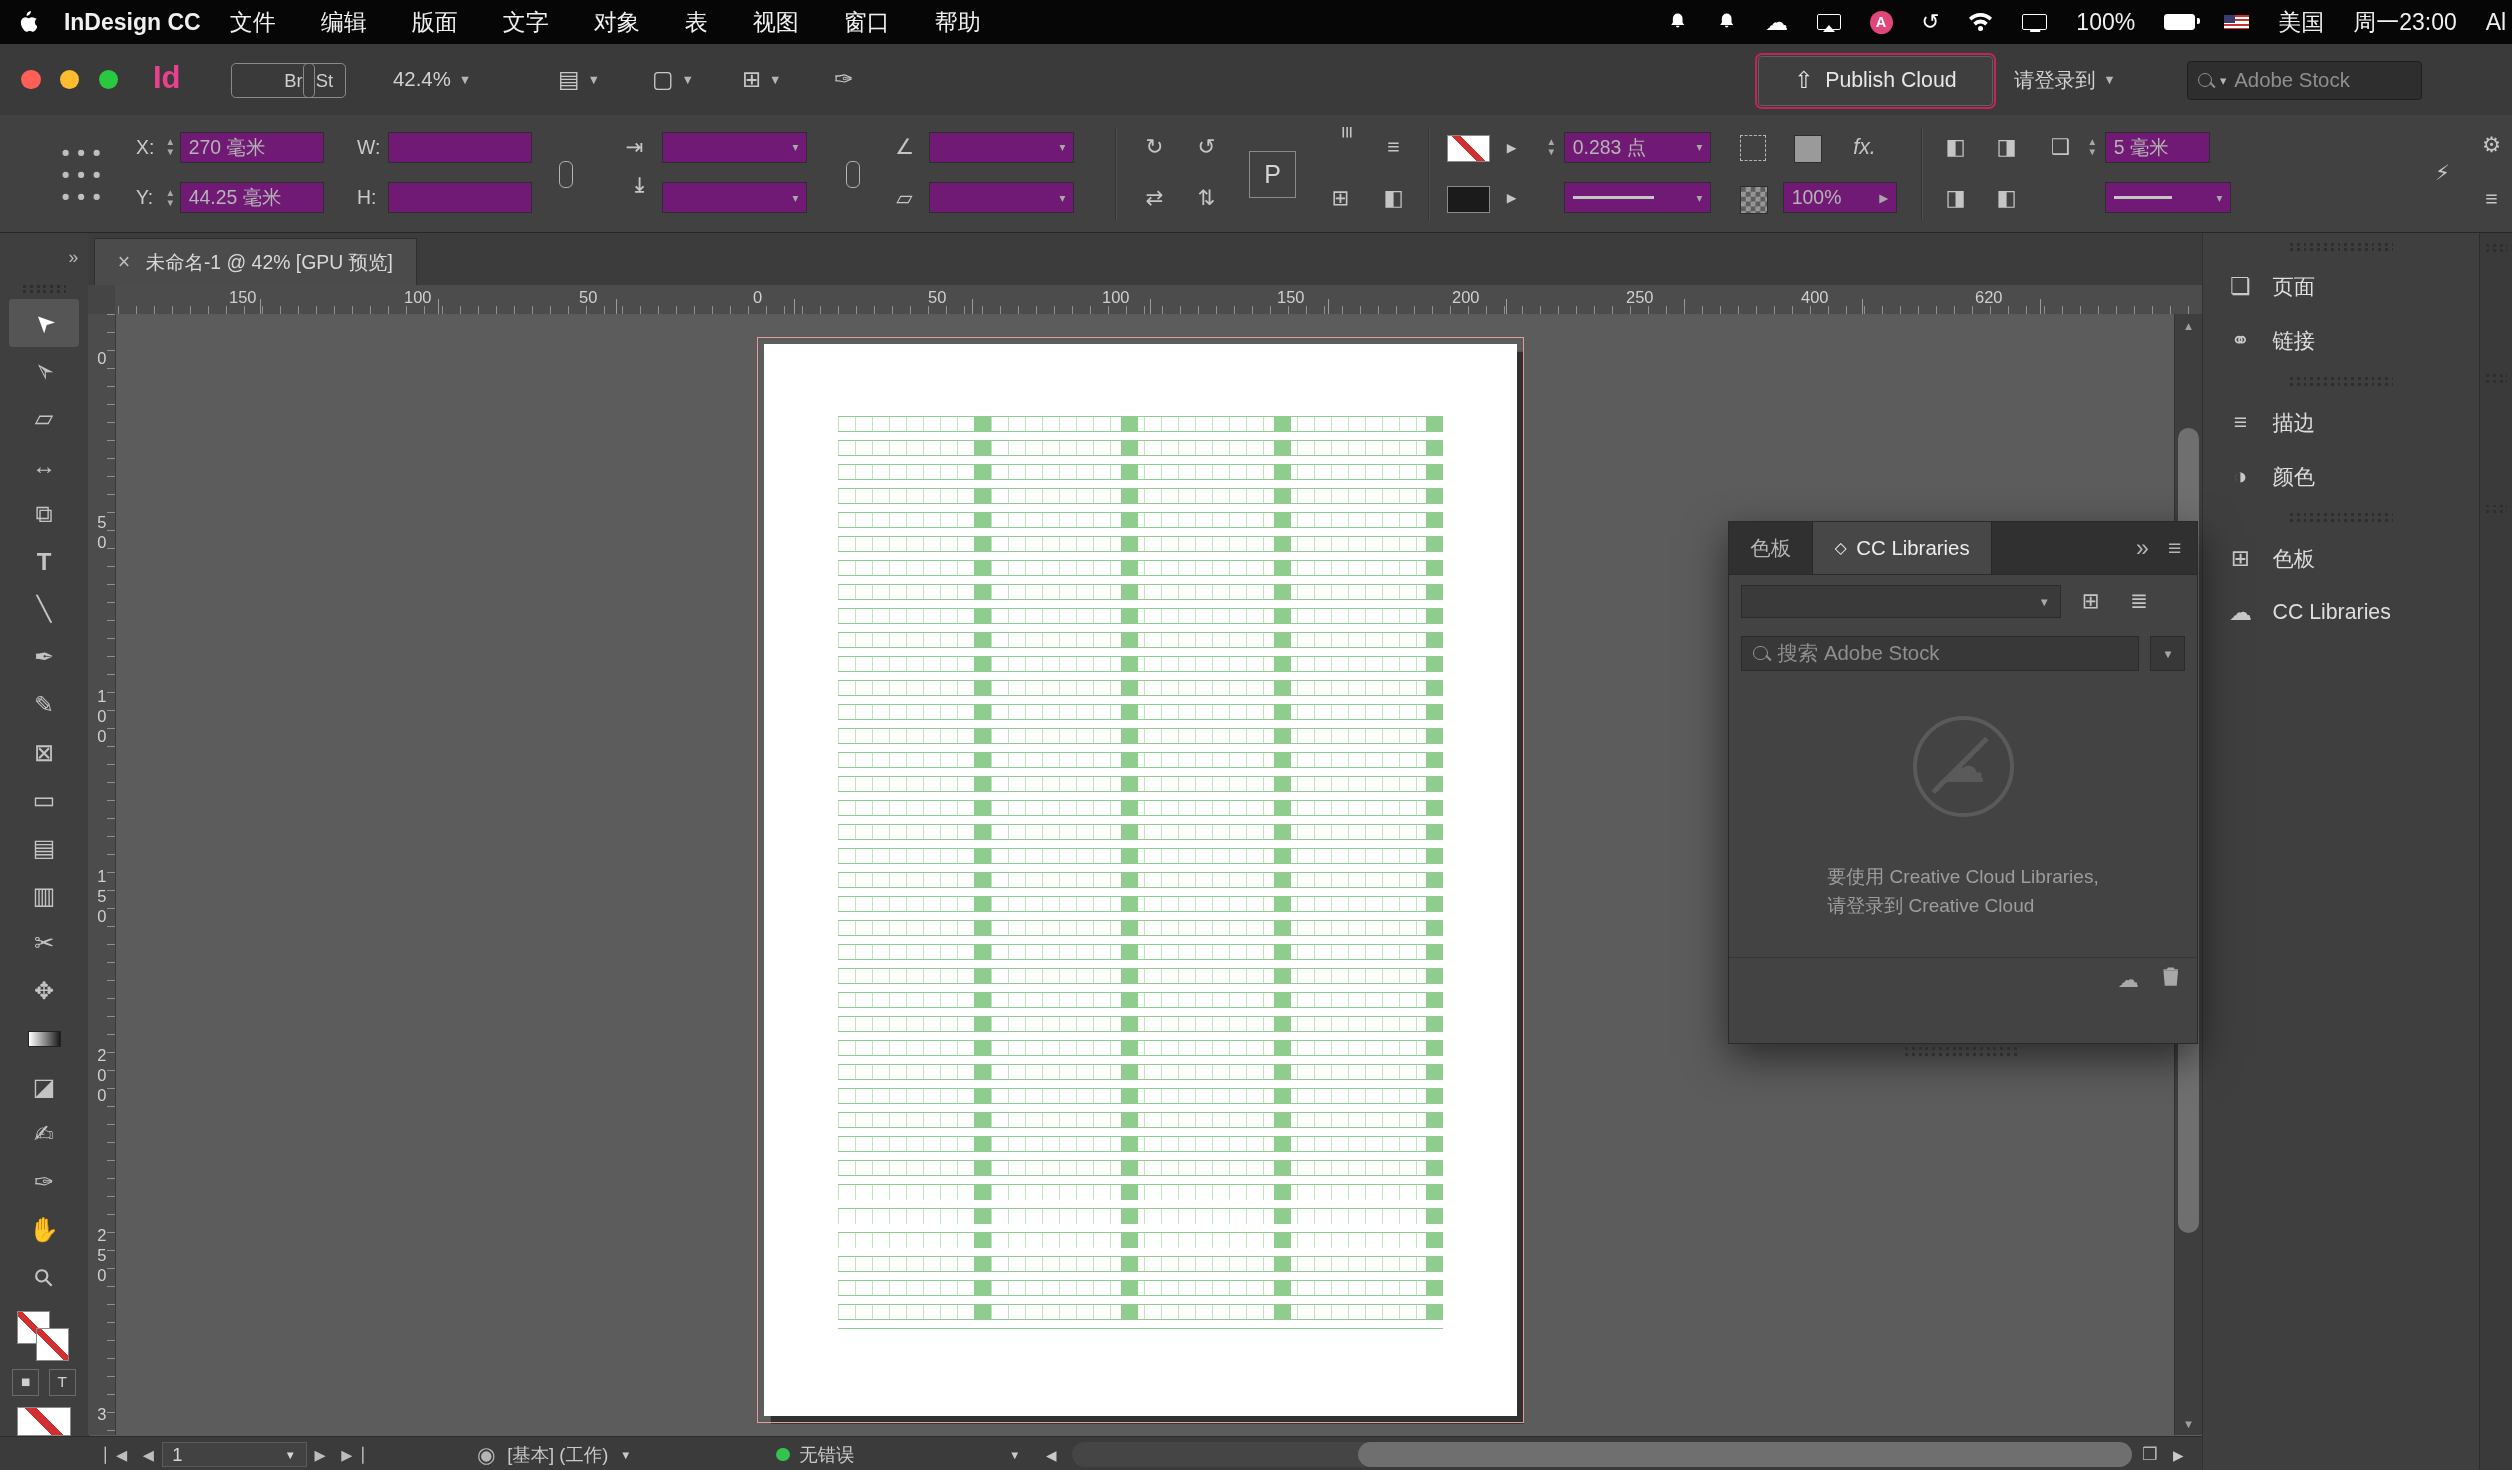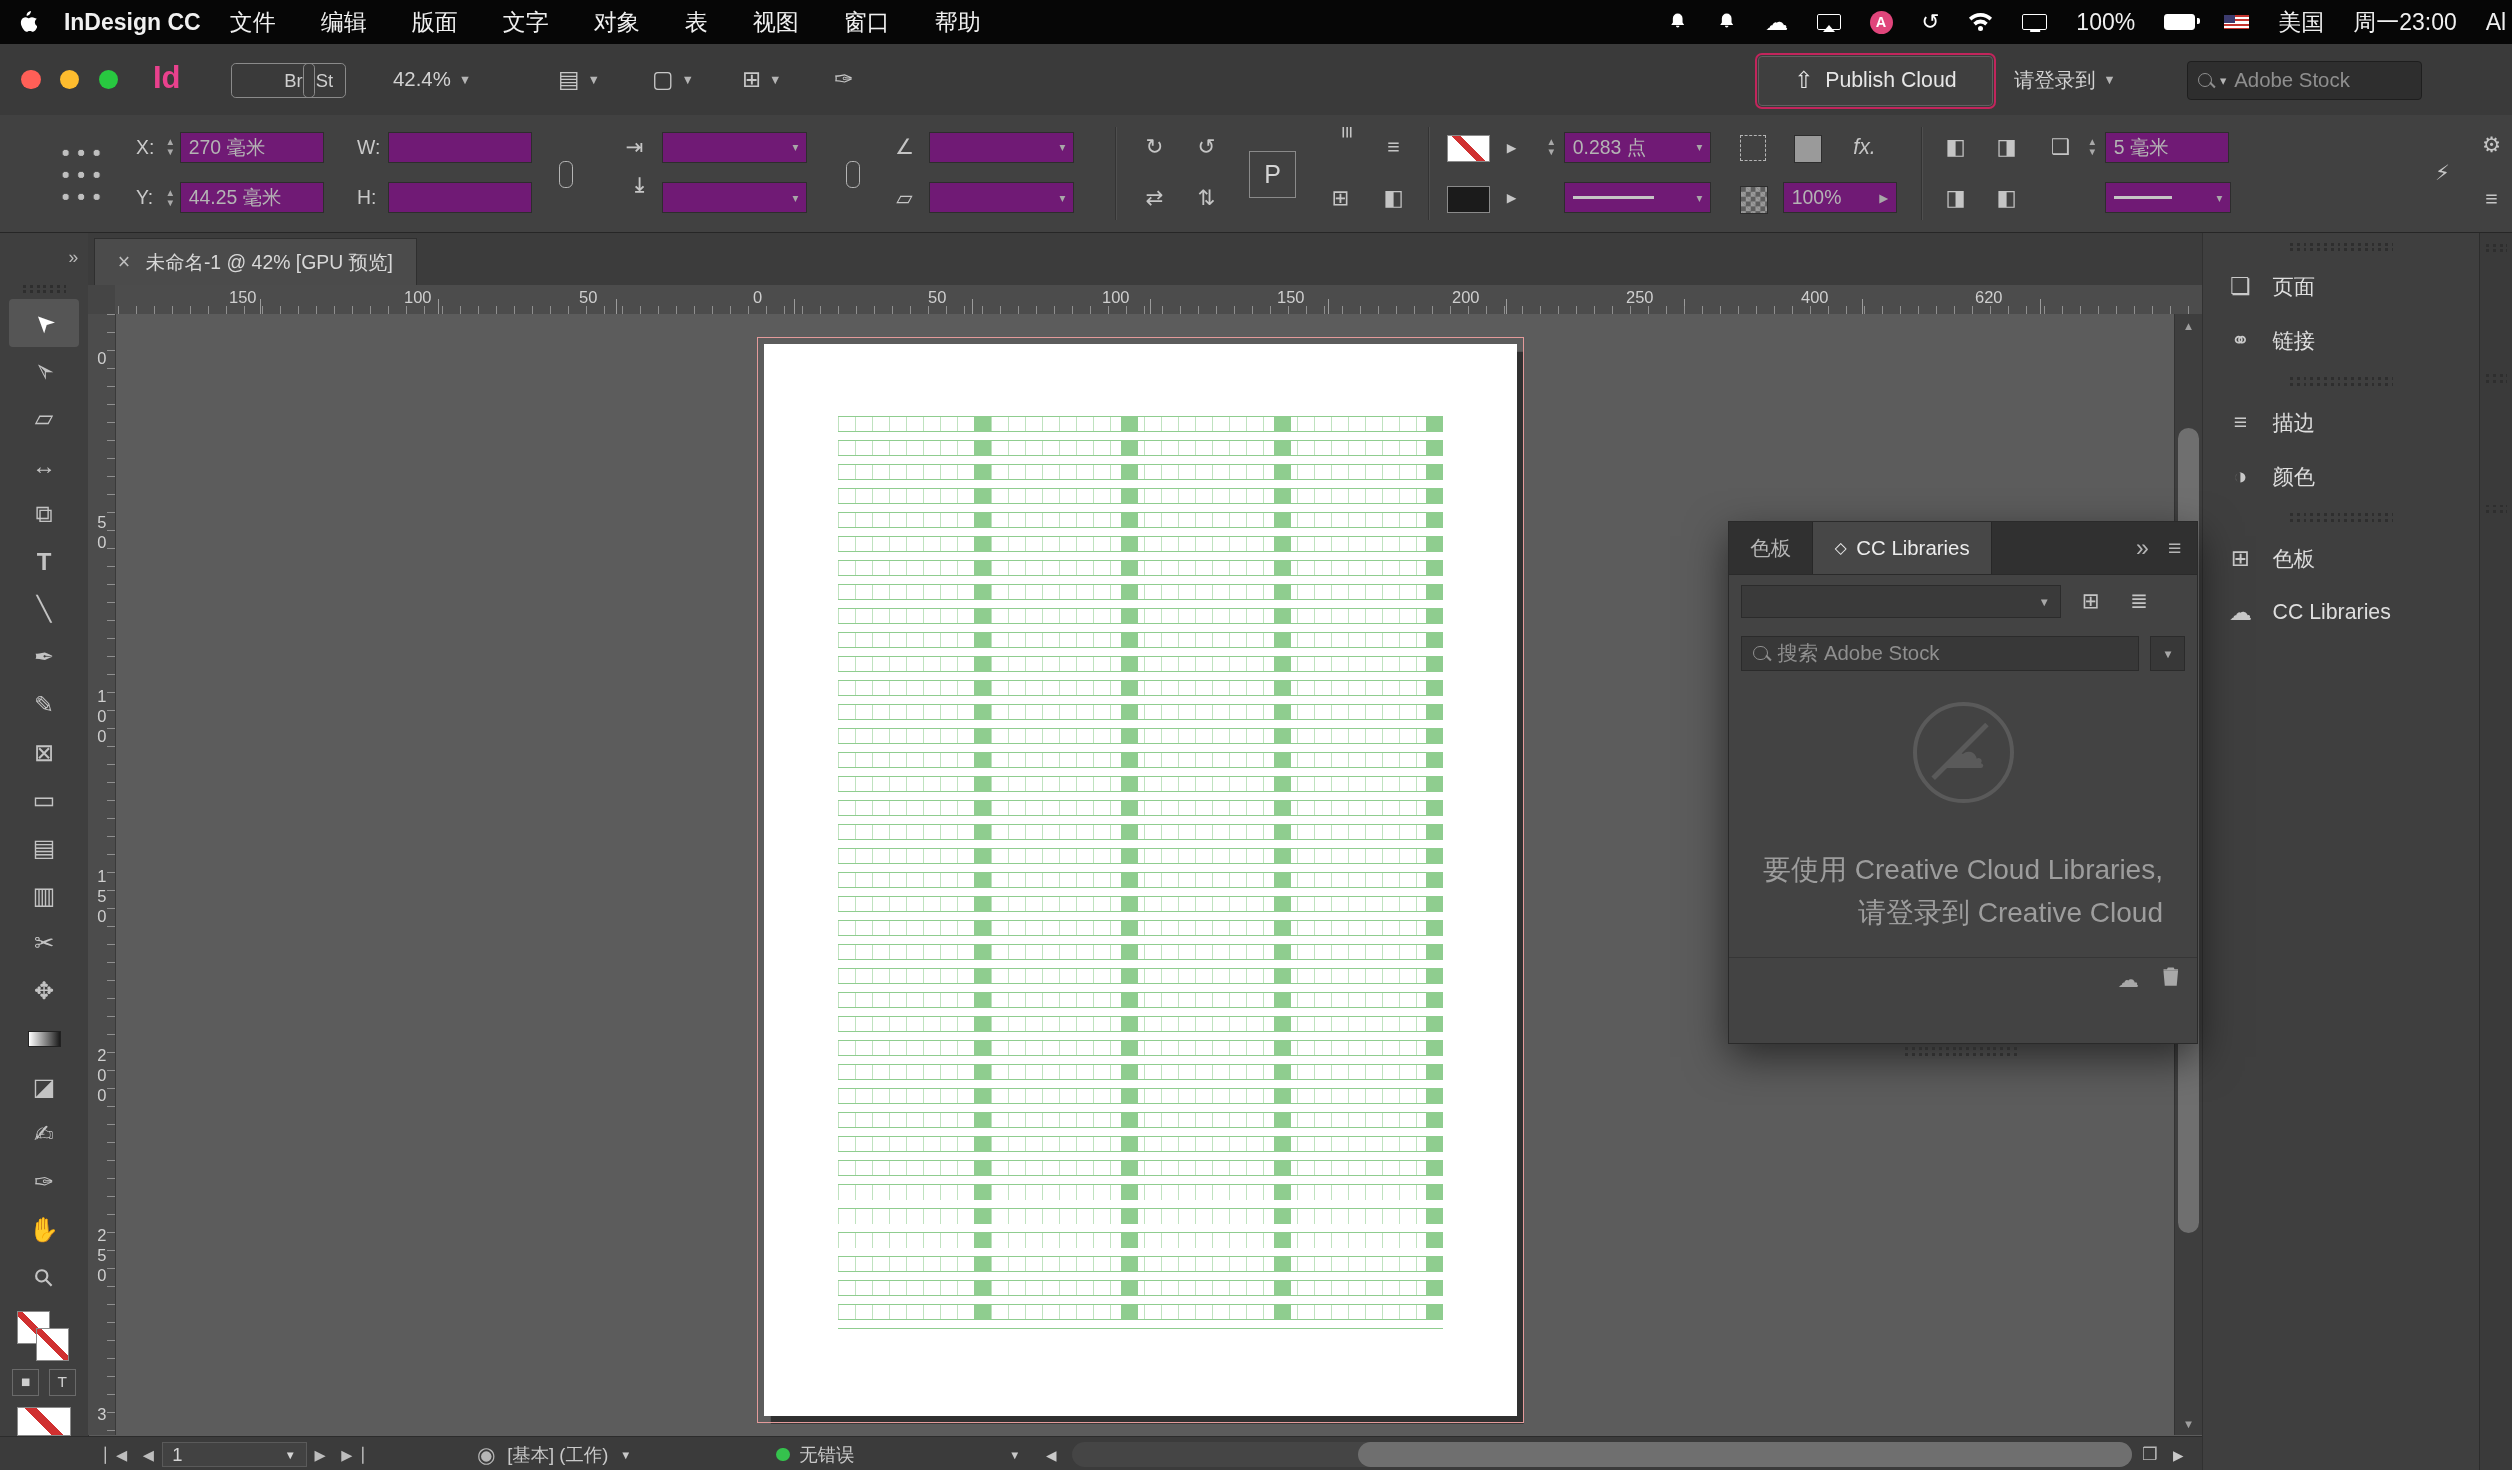--- a/index.html
+++ b/index.html
@@ -177,21 +177,21 @@
   .cc-viewbtn{width:37px;height:33px;display:flex;align-items:center;justify-content:center;color:#c5c5c5;font-size:21.3px;}
   .cc-search{flex:1;height:35px;background:#383838;border:1px solid #2b2b2b;display:flex;align-items:center;gap:9.7px;
     padding:0 11.6px;color:#8f8f8f;box-sizing:border-box;}
   .cc-searchdrop{width:35px;height:35px;border:1px solid #2b2b2b;background:#383838;display:flex;align-items:center;
     justify-content:center;color:#a8a8a8;font-size:11.6px;box-sizing:border-box;}
   .cc-body{height:278px;display:flex;flex-direction:column;align-items:center;justify-content:center;gap:25px;}
   .cc-circle{width:93px;height:93px;border:4.8px solid #5a5a5a;border-radius:50%;position:relative;
     display:flex;align-items:center;justify-content:center;color:#5a5a5a;font-size:45px;}
   .cc-circle:after{content:"";position:absolute;left:5.8px;top:43px;width:76px;height:4.8px;background:#5a5a5a;
     transform:rotate(-45deg);}
-  .cc-empty{color:#9d9d9d;font-size:28px;text-align:right;line-height:1.55;margin-top:20px;}
+  .cc-empty{color:#9d9d9d;font-size:19px;text-align:left;line-height:1.55;margin-top:20px;}
   .cc-footer{height:43px;border-top:1px solid #363636;display:flex;align-items:center;justify-content:flex-end;
     gap:23px;padding:0 17.5px;color:#a8a8a8;font-size:21.3px;}
   .cc-dragbar{position:absolute;left:50%;top:525px;transform:translateX(-50%);width:116px;}
 </style>
 </head>
 <body>
 
 <div id="app">
 
   <div class="menubar">
@@ -382,21 +382,21 @@
     <span class="cbtn" style="left:1934px;top:13.6px;">◧</span>
     <span class="cbtn" style="left:1985px;top:13.6px;">◨</span>
     <span class="cbtn" style="left:1934px;top:64px;">◨</span>
     <span class="cbtn" style="left:1985px;top:64px;">◧</span>
 
     <span class="cbtn" style="left:2039px;top:13.6px;">❑</span>
     <span class="stepper" style="left:2085px;top:16.5px;">
         <span>▲</span>
         <span>▼</span>
       </span>
-    <div class="cfield" style="left:2105px;top:16.5px;width:124px;">
+    <div class="cfield" style="left:2105px;top:16.5px;width:105px;">
       <span>5 毫米</span>
     </div>
     <div class="cfield" style="left:2105px;top:67px;width:126px;">
       <span class="lineprev" style="width:58px;"></span>
       <span class="fcaret">▾</span>
     </div>
 
     <span class="cbtn" style="left:2421px;top:39px;">⚡</span>
     <span class="cbtn" style="left:2470px;top:11.6px;">⚙</span>
     <span class="cbtn" style="left:2470px;top:66px;">≡</span>

